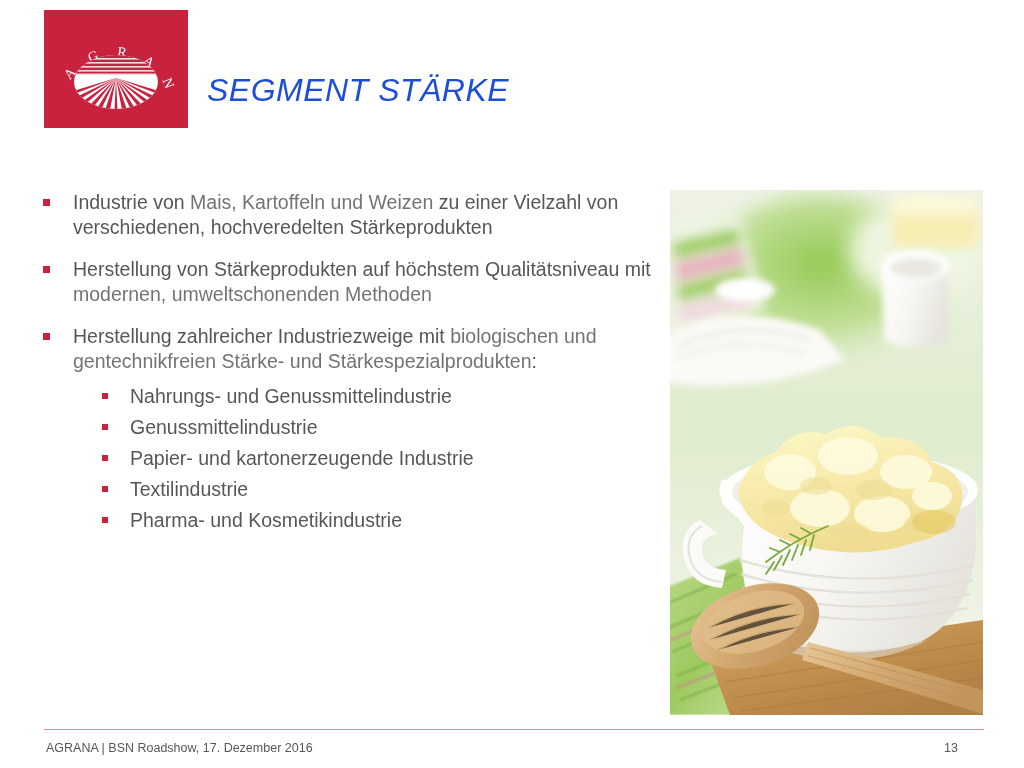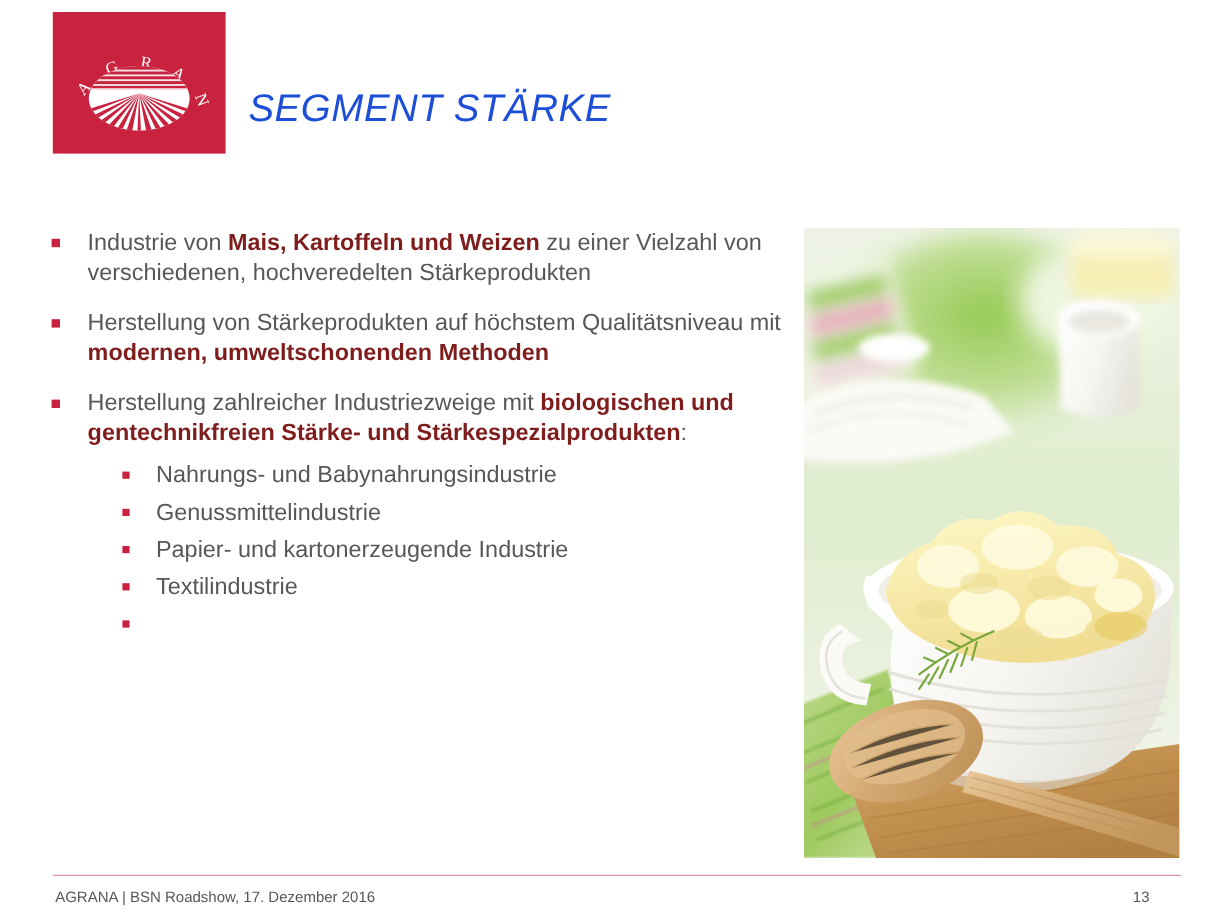--- a/index.html
+++ b/index.html
@@ -91,21 +91,21 @@
 
   li.subbullet > .marker {
     position: absolute;
     left: 5px;
     top: 9px;
     width: 6px;
     height: 6px;
     background: #c8223f;
   }
 
-  b, strong { font-weight: bold; color: #7f1d1d; }
+  b, strong { font-weight: normal; color: #737373; }
 
   
   .photo {
     position: absolute;
     left: 670px;
     top: 190px;
     width: 313px;
     height: 525px;
     overflow: hidden;
     background: #f2f4ef;
@@ -189,25 +189,26 @@
     </svg>
   </div>
 
   <div class="slide-title">SEGMENT STÄRKE</div>
 
   <div class="content">
     <ul class="bullets" id="bullet-list">
         <li class="bullet"><span class="marker"></span><span><span>Industrie von </span><b>Mais, Kartoffeln und Weizen</b><span> zu einer Vielzahl von verschiedenen, hochveredelten Stärkeprodukten</span></span></li>
         <li class="bullet"><span class="marker"></span><span><span>Herstellung von Stärkeprodukten auf höchstem Qualitätsniveau mit </span><b>modernen, umweltschonenden Methoden</b></span></li>
         <li class="bullet"><span class="marker"></span><span><span>Herstellung zahlreicher Industriezweige mit </span><b>biologischen und gentechnikfreien Stärke- und Stärkespezialprodukten</b><span>:</span></span><ul class="subbullets">
-            <li class="subbullet"><span class="marker"></span><span>Nahrungs- und Babynahrungsindustrie</span></li>
+            <li class="subbullet"><span class="marker"></span><span>Nahrungs- und Genussmittelindustrie</span></li>
             <li class="subbullet"><span class="marker"></span><span>Genussmittelindustrie</span></li>
             <li class="subbullet"><span class="marker"></span><span>Papier- und kartonerzeugende Industrie</span></li>
             <li class="subbullet"><span class="marker"></span><span>Textilindustrie</span></li>
             <li class="subbullet"><span class="marker"></span></li>
+            <li class="subbullet"><span class="marker"></span><span>Pharma- und Kosmetikindustrie</span></li>
           </ul></li>
       </ul>
   </div>
 
   <div class="photo">
     <svg class="photo-svg" viewBox="0 0 313 525" preserveAspectRatio="none">
       <defs>
         <linearGradient id="bgTop" x1="0" y1="0" x2="0" y2="1">
           <stop offset="0%" stop-color="#eef3e6"></stop>
           <stop offset="45%" stop-color="#dfeccd"></stop>

